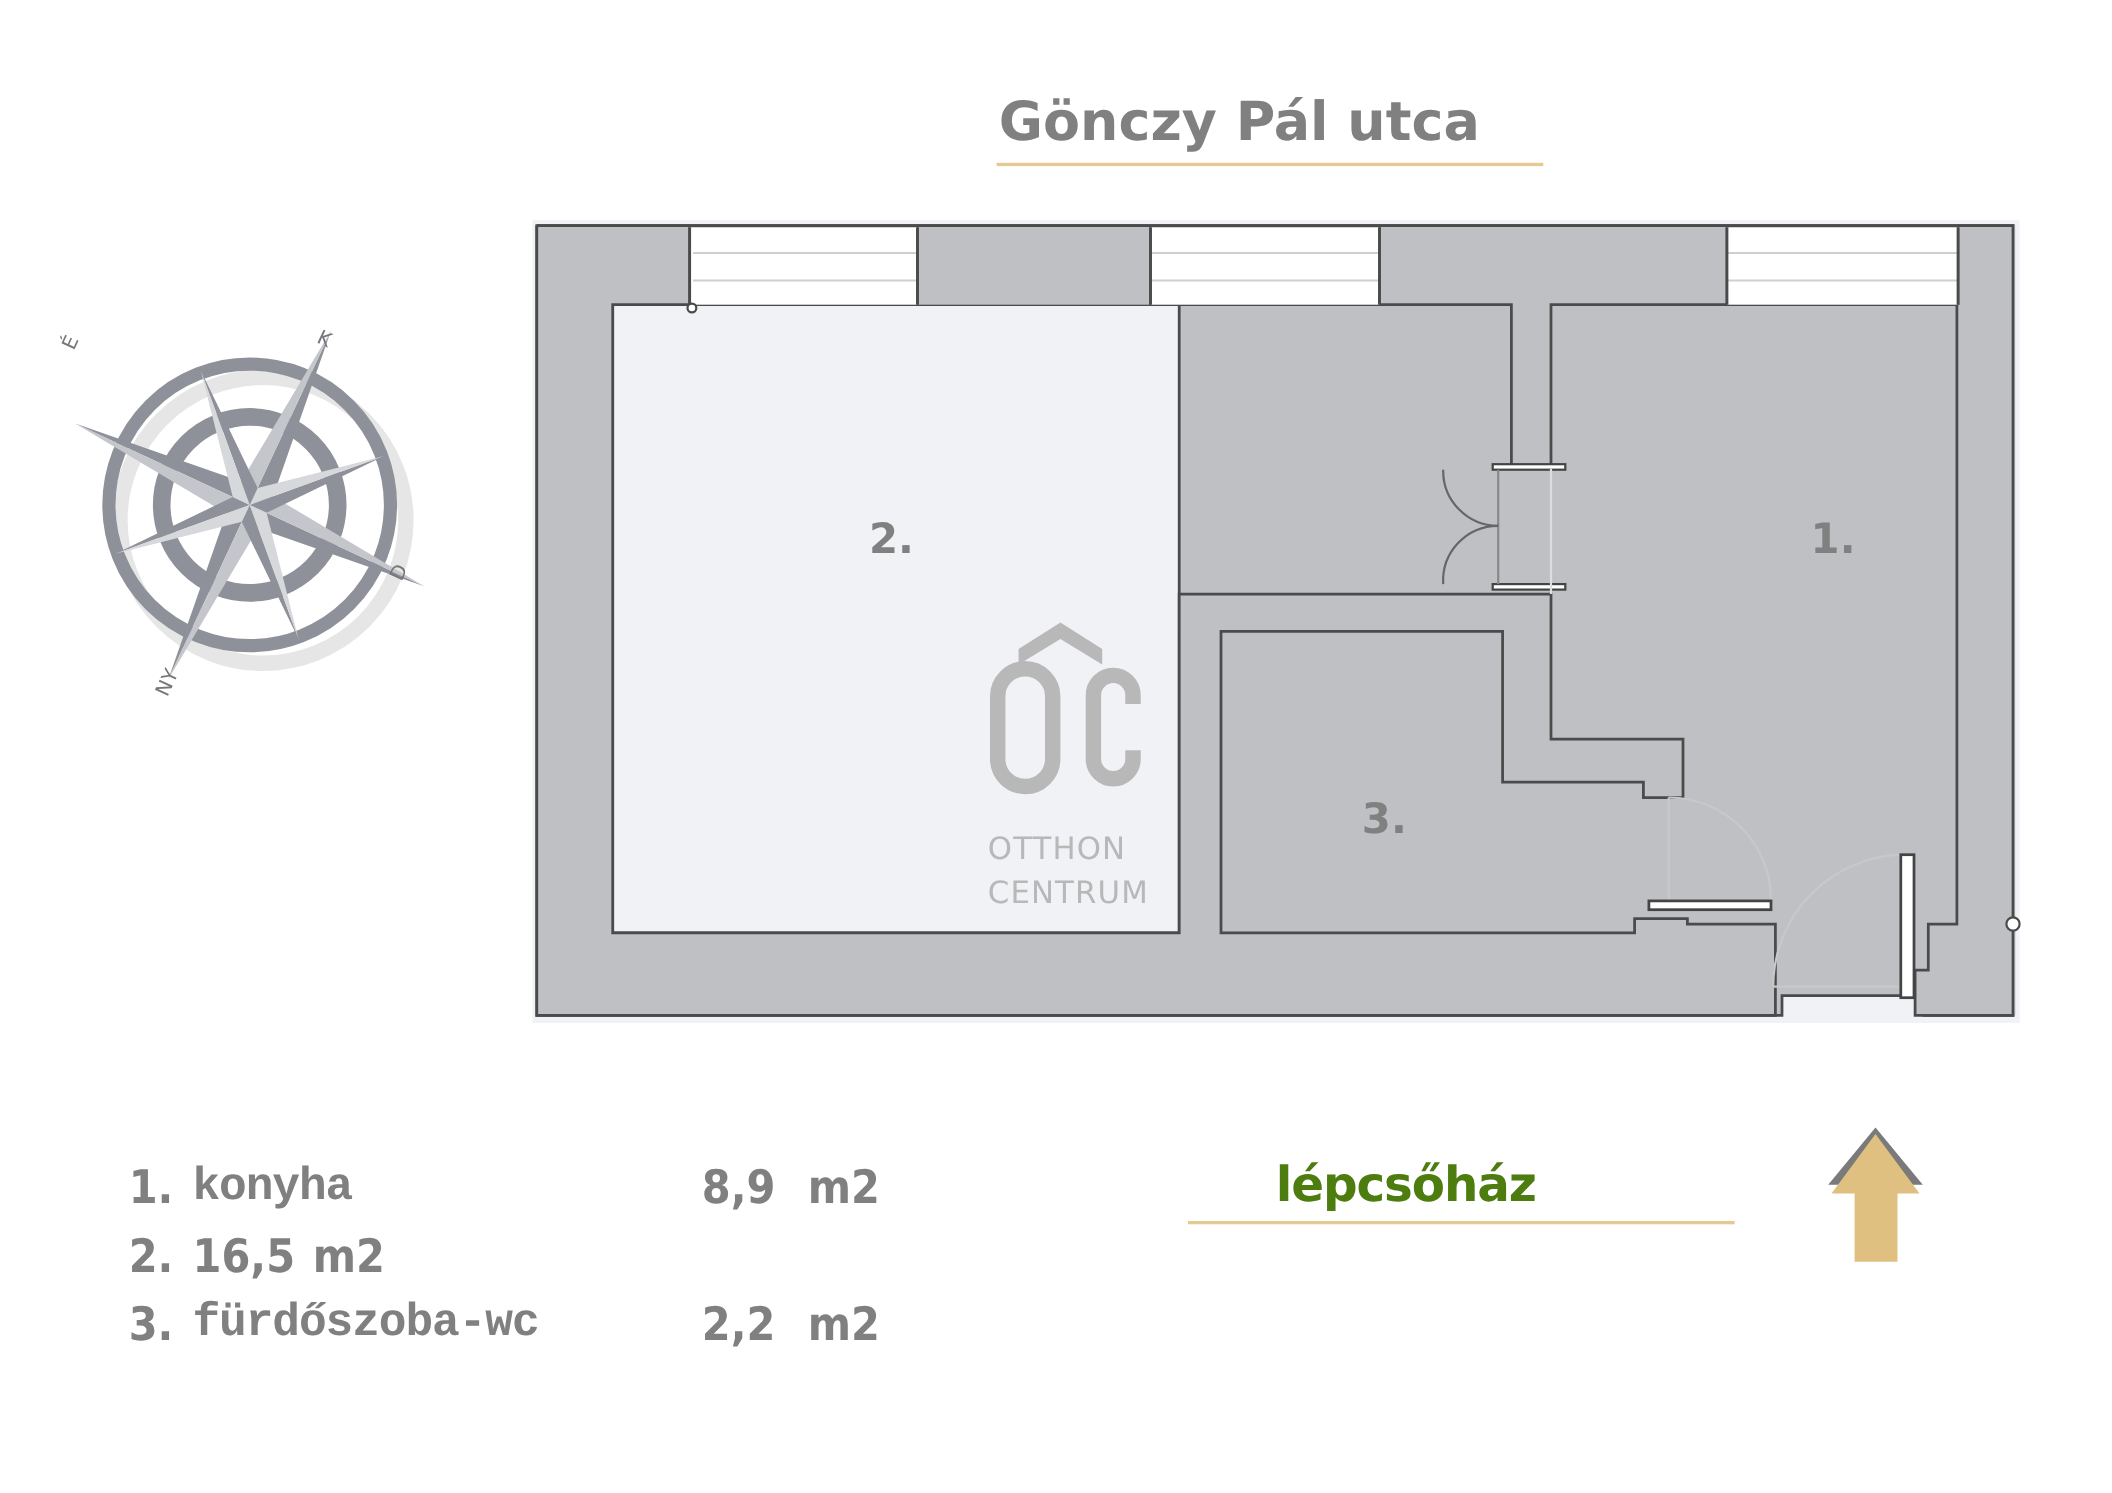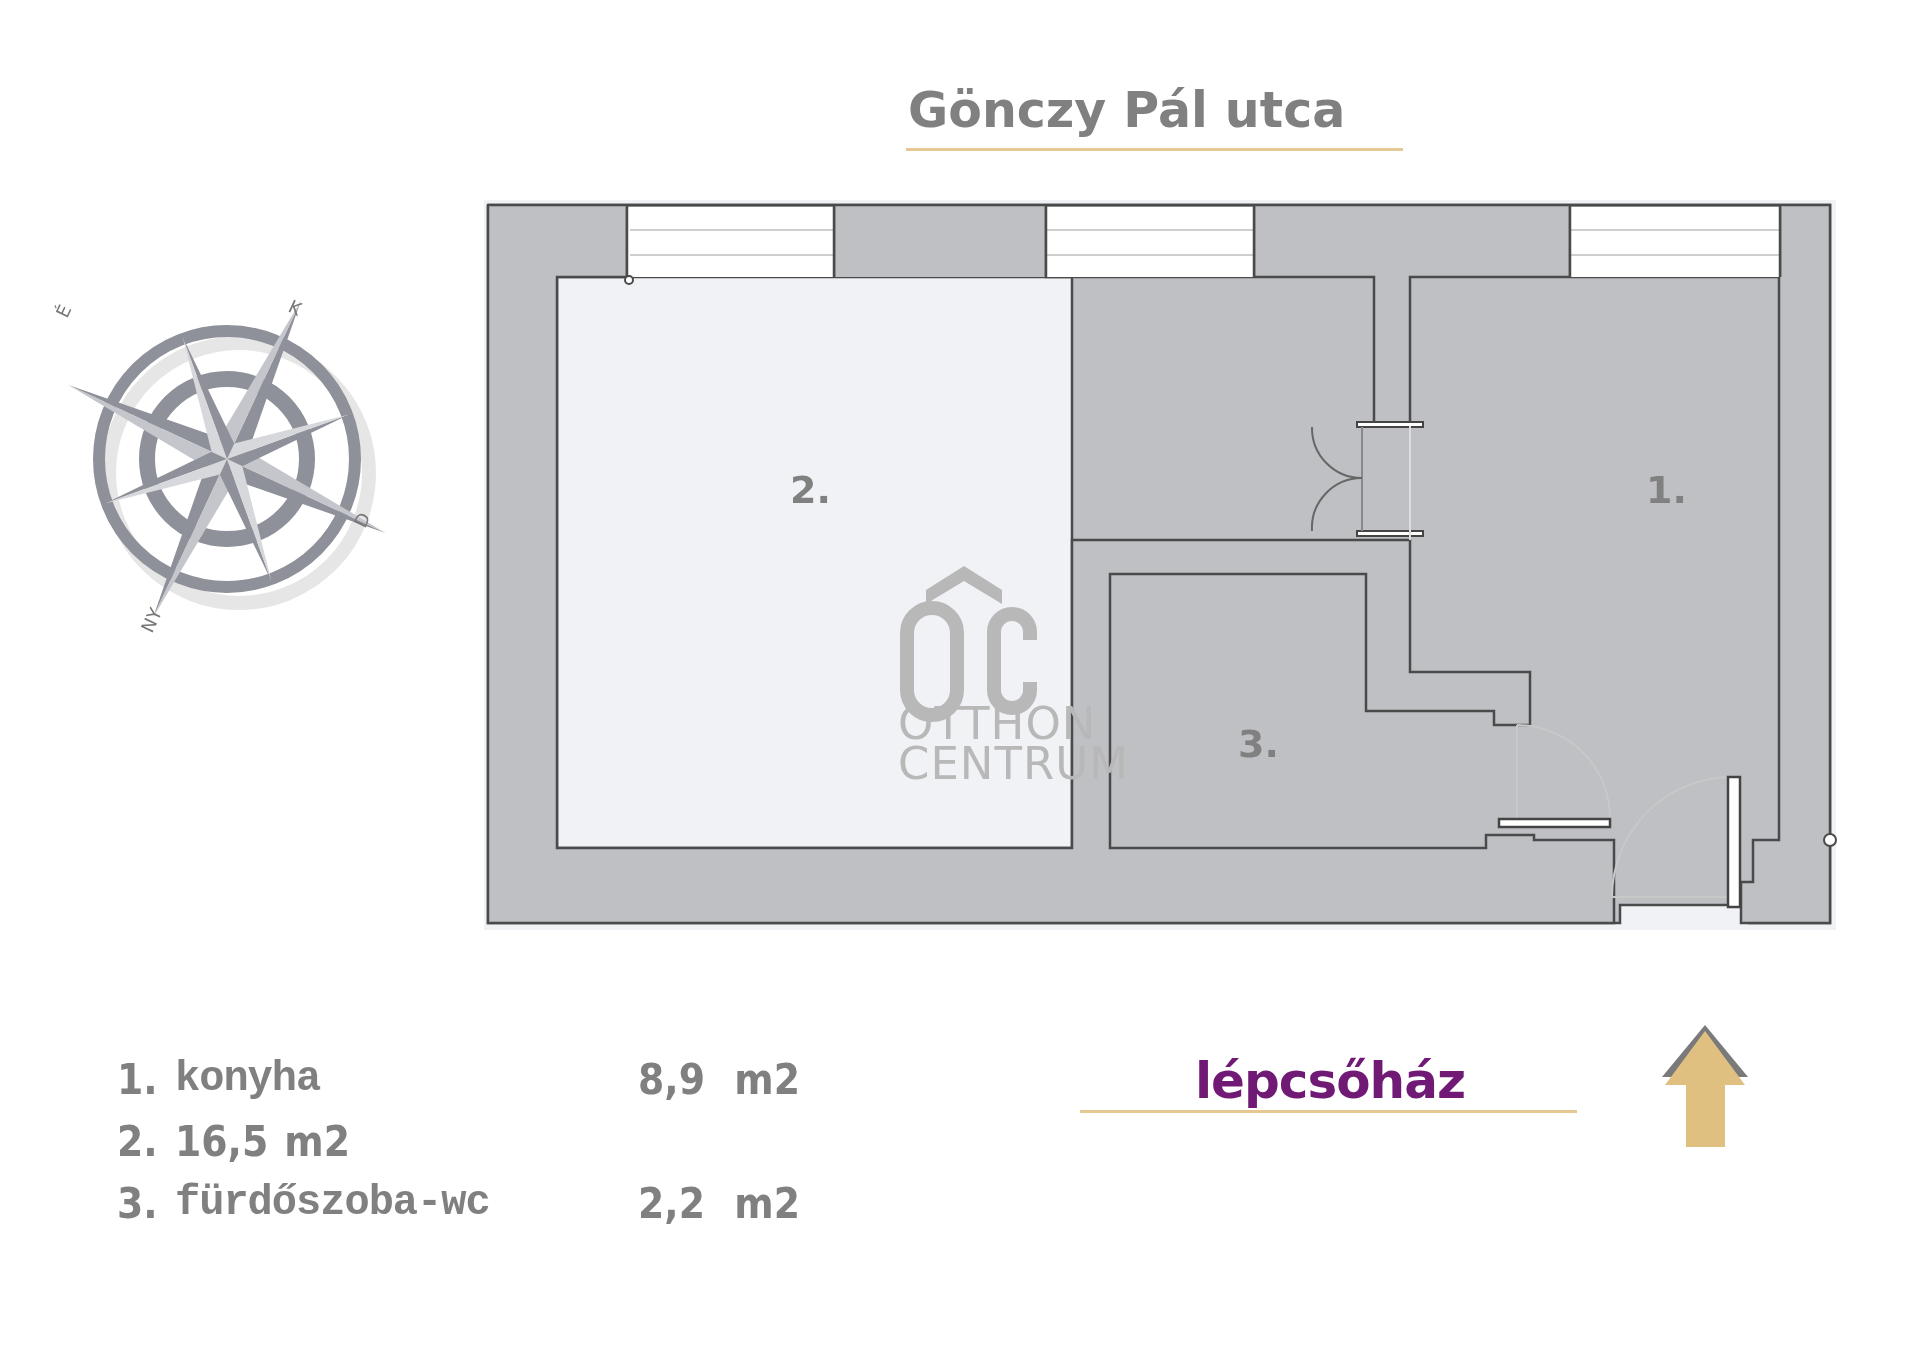--- a/index.html
+++ b/index.html
@@ -10,25 +10,25 @@
   .street-line { position: absolute; left: 906px; top: 148px; width: 497px; height: 3px; background: #e6c992; }
   .plan { position: absolute; left: 0; top: 0; width: 1920px; height: 1357px; }
   .room-num { font-family: "DejaVu Sans", sans-serif; font-weight: bold; fill: #808080; font-size: 38px; }
   .legend { position: absolute; left: 117px; top: 1048px; color: #808080; font-weight: bold;
             font-size: 42px; font-family: "DejaVu Sans Condensed", "DejaVu Sans", sans-serif; }
   .legend-row { display: flex; height: 62px; align-items: center; }
   .legend-num { width: 58px; }
   .legend-name { width: 450px; letter-spacing: -1px; font-family: Liberation Mono, monospace; }
   .legend-area { width: 80px; text-align: right; }
   .legend-unit { width: 95px; text-align: right; }
-  .stair-label { position: absolute; left: 1080px; top: 1052px; width: 500px; text-align: center;
-                 font-size: 50px; font-weight: bold; color: #701a75; letter-spacing: -1px; }
+  .stair-label { position: absolute; left: 1028px; top: 1052px; width: 500px; text-align: center;
+                 font-size: 44px; font-weight: bold; color: #4d7c0f; letter-spacing: -1px; }
   .stair-line { position: absolute; left: 1080px; top: 1110px; width: 497px; height: 3px; background: #e6c992; }
-  .logo-text { position: absolute; left: 898px; top: 704px; color: #b8b8b8;
-               font-size: 45px; line-height: 40px; letter-spacing: 1px;
+  .logo-text { position: absolute; left: 898px; top: 752px; color: #b8b8b8;
+               font-size: 28px; line-height: 40px; letter-spacing: 1px;
                font-family: "DejaVu Sans", sans-serif; }
 </style>
 </head>
 <body>
 
 <div class="street-label">Gönczy Pál utca</div>
 <div class="street-line"></div>
 
 <svg class="plan" viewBox="0 0 1920 1357" xmlns="http://www.w3.org/2000/svg">
 

